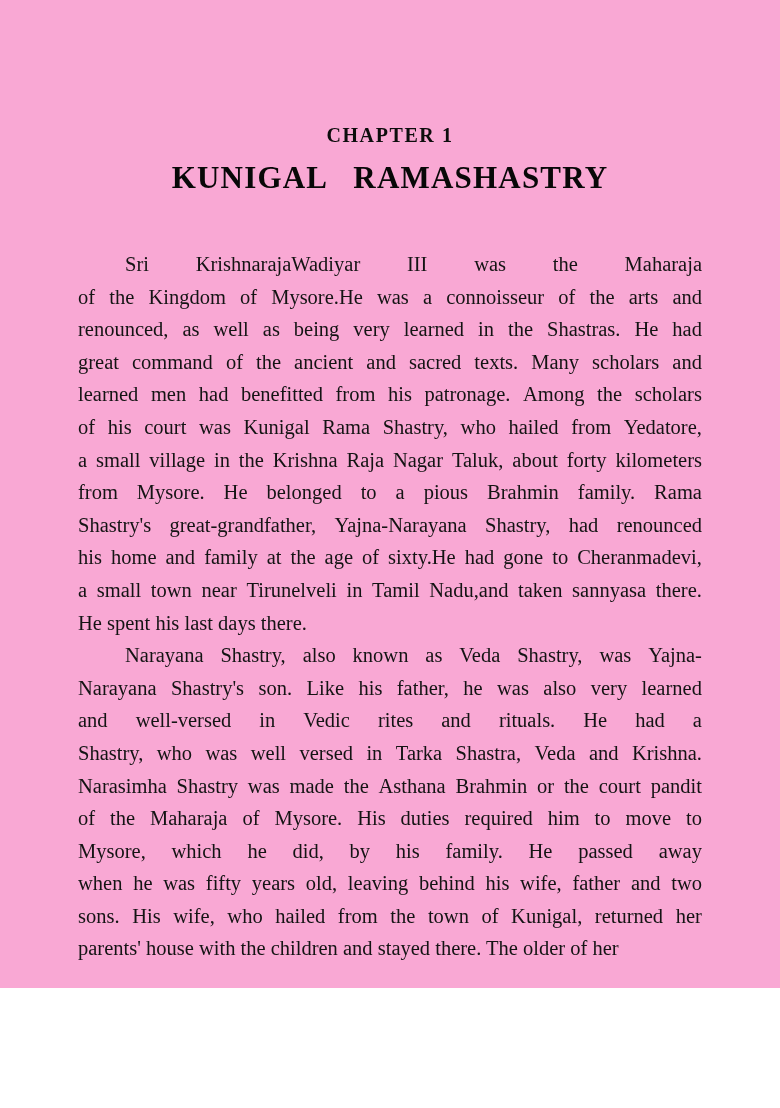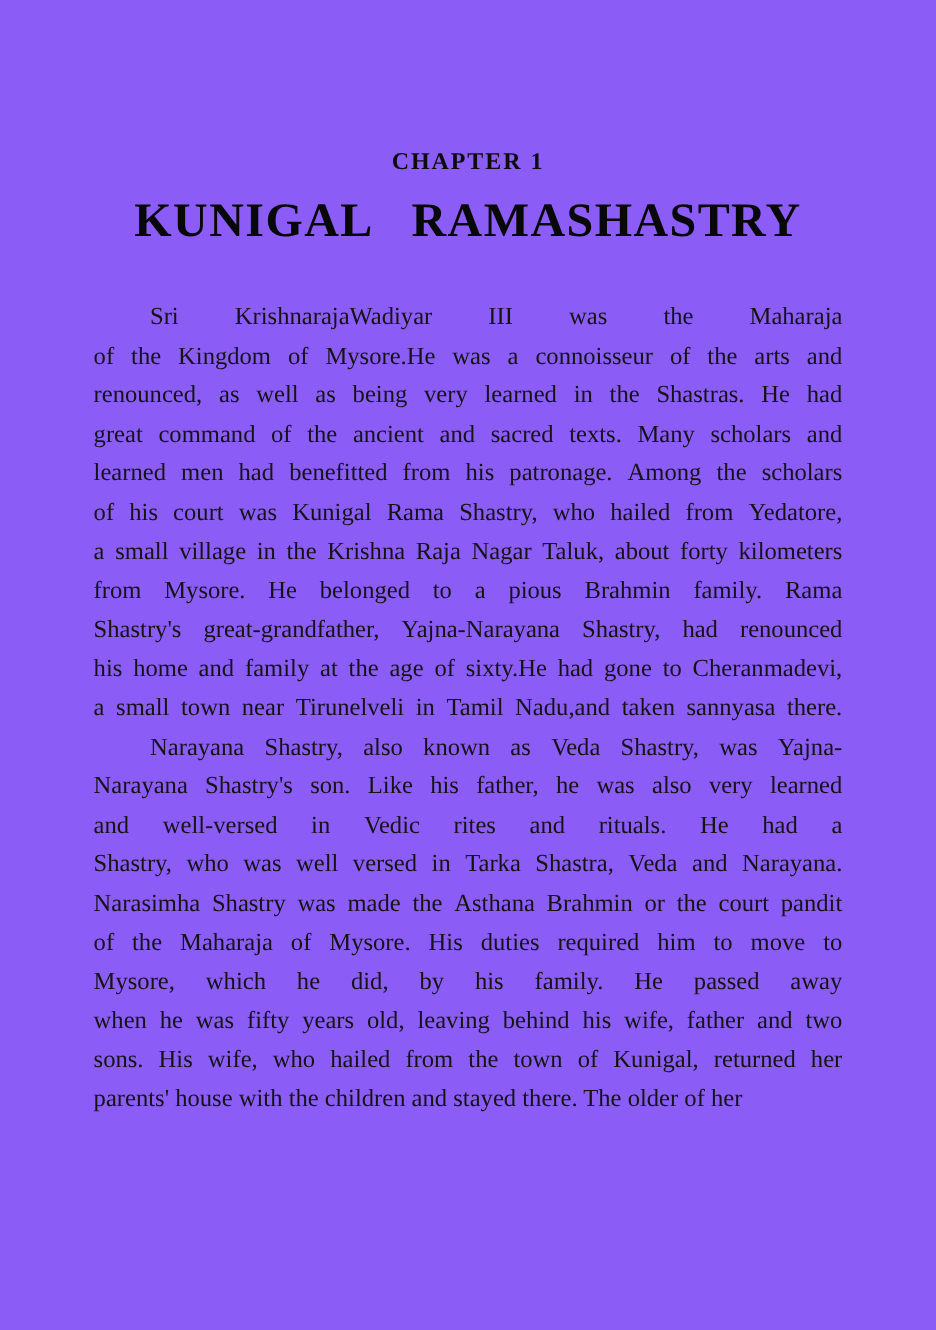--- a/index.html
+++ b/index.html
@@ -4,23 +4,23 @@
 <title>Kunigal Ramashastry — Chapter 1</title>
 <style>
   html, body {
     margin: 0;
     padding: 0;
     background: #ffffff;
   }
   .page {
     position: relative;
     width: 780px;
-    height: 1108px;
+    height: 988px;
     margin: 0 auto;
-    background: #8b5cf6;
+    background: #f9a8d4;
     overflow: hidden;
     font-family: "Liberation Serif", "DejaVu Serif", serif;
     color: #1a1a1a;
     -webkit-font-smoothing: antialiased;
   }
 
   
   .chapter-label {
     position: absolute;
     top: 124px;
@@ -31,21 +31,21 @@
     font-weight: bold;
     letter-spacing: 1.6px;
     color: #0d0d0d;
   }
   .chapter-title {
     position: absolute;
     top: 160px;
     left: 0;
     width: 780px;
     text-align: center;
-    font-size: 40px;
+    font-size: 31px;
     font-weight: bold;
     letter-spacing: 1.2px;
     color: #080808;
     white-space: pre;
   }
 
   
   .body-text {
     position: absolute;
     top: 248px;
@@ -90,24 +90,25 @@
       <div class="tline just"><span class="tok">of</span><span class="tok">the</span><span class="tok">Kingdom</span><span class="tok">of</span><span class="tok">Mysore.He</span><span class="tok">was</span><span class="tok">a</span><span class="tok">connoisseur</span><span class="tok">of</span><span class="tok">the</span><span class="tok">arts</span><span class="tok">and</span></div>
       <div class="tline just"><span class="tok">renounced,</span><span class="tok">as</span><span class="tok">well</span><span class="tok">as</span><span class="tok">being</span><span class="tok">very</span><span class="tok">learned</span><span class="tok">in</span><span class="tok">the</span><span class="tok">Shastras.</span><span class="tok">He</span><span class="tok">had</span></div>
       <div class="tline just"><span class="tok">great</span><span class="tok">command</span><span class="tok">of</span><span class="tok">the</span><span class="tok">ancient</span><span class="tok">and</span><span class="tok">sacred</span><span class="tok">texts.</span><span class="tok">Many</span><span class="tok">scholars</span><span class="tok">and</span></div>
       <div class="tline just"><span class="tok">learned</span><span class="tok">men</span><span class="tok">had</span><span class="tok">benefitted</span><span class="tok">from</span><span class="tok">his</span><span class="tok">patronage.</span><span class="tok">Among</span><span class="tok">the</span><span class="tok">scholars</span></div>
       <div class="tline just"><span class="tok">of</span><span class="tok">his</span><span class="tok">court</span><span class="tok">was</span><span class="tok">Kunigal</span><span class="tok">Rama</span><span class="tok">Shastry,</span><span class="tok">who</span><span class="tok">hailed</span><span class="tok">from</span><span class="tok">Yedatore,</span></div>
       <div class="tline just"><span class="tok">a</span><span class="tok">small</span><span class="tok">village</span><span class="tok">in</span><span class="tok">the</span><span class="tok">Krishna</span><span class="tok">Raja</span><span class="tok">Nagar</span><span class="tok">Taluk,</span><span class="tok">about</span><span class="tok">forty</span><span class="tok">kilometers</span></div>
       <div class="tline just"><span class="tok">from</span><span class="tok">Mysore.</span><span class="tok">He</span><span class="tok">belonged</span><span class="tok">to</span><span class="tok">a</span><span class="tok">pious</span><span class="tok">Brahmin</span><span class="tok">family.</span><span class="tok">Rama</span></div>
       <div class="tline just"><span class="tok">Shastry's</span><span class="tok">great-grandfather,</span><span class="tok">Yajna-Narayana</span><span class="tok">Shastry,</span><span class="tok">had</span><span class="tok">renounced</span></div>
       <div class="tline just"><span class="tok">his</span><span class="tok">home</span><span class="tok">and</span><span class="tok">family</span><span class="tok">at</span><span class="tok">the</span><span class="tok">age</span><span class="tok">of</span><span class="tok">sixty.He</span><span class="tok">had</span><span class="tok">gone</span><span class="tok">to</span><span class="tok">Cheranmadevi,</span></div>
       <div class="tline just"><span class="tok">a</span><span class="tok">small</span><span class="tok">town</span><span class="tok">near</span><span class="tok">Tirunelveli</span><span class="tok">in</span><span class="tok">Tamil</span><span class="tok">Nadu,and</span><span class="tok">taken</span><span class="tok">sannyasa</span><span class="tok">there.</span></div>
+      <div class="tline last">He spent his last days there.</div>
       <div class="tline indent just"><span class="tok">Narayana</span><span class="tok">Shastry,</span><span class="tok">also</span><span class="tok">known</span><span class="tok">as</span><span class="tok">Veda</span><span class="tok">Shastry,</span><span class="tok">was</span><span class="tok">Yajna-</span></div>
       <div class="tline just"><span class="tok">Narayana</span><span class="tok">Shastry's</span><span class="tok">son.</span><span class="tok">Like</span><span class="tok">his</span><span class="tok">father,</span><span class="tok">he</span><span class="tok">was</span><span class="tok">also</span><span class="tok">very</span><span class="tok">learned</span></div>
       <div class="tline just"><span class="tok">and</span><span class="tok">well-versed</span><span class="tok">in</span><span class="tok">Vedic</span><span class="tok">rites</span><span class="tok">and</span><span class="tok">rituals.</span><span class="tok">He</span><span class="tok">had</span><span class="tok">a</span></div>
-      <div class="tline just"><span class="tok">Shastry,</span><span class="tok">who</span><span class="tok">was</span><span class="tok">well</span><span class="tok">versed</span><span class="tok">in</span><span class="tok">Tarka</span><span class="tok">Shastra,</span><span class="tok">Veda</span><span class="tok">and</span><span class="tok">Narayana.</span></div>
+      <div class="tline just"><span class="tok">Shastry,</span><span class="tok">who</span><span class="tok">was</span><span class="tok">well</span><span class="tok">versed</span><span class="tok">in</span><span class="tok">Tarka</span><span class="tok">Shastra,</span><span class="tok">Veda</span><span class="tok">and</span><span class="tok">Krishna.</span></div>
       <div class="tline just"><span class="tok">Narasimha</span><span class="tok">Shastry</span><span class="tok">was</span><span class="tok">made</span><span class="tok">the</span><span class="tok">Asthana</span><span class="tok">Brahmin</span><span class="tok">or</span><span class="tok">the</span><span class="tok">court</span><span class="tok">pandit</span></div>
       <div class="tline just"><span class="tok">of</span><span class="tok">the</span><span class="tok">Maharaja</span><span class="tok">of</span><span class="tok">Mysore.</span><span class="tok">His</span><span class="tok">duties</span><span class="tok">required</span><span class="tok">him</span><span class="tok">to</span><span class="tok">move</span><span class="tok">to</span></div>
       <div class="tline just"><span class="tok">Mysore,</span><span class="tok">which</span><span class="tok">he</span><span class="tok">did,</span><span class="tok">by</span><span class="tok">his</span><span class="tok">family.</span><span class="tok">He</span><span class="tok">passed</span><span class="tok">away</span></div>
       <div class="tline just"><span class="tok">when</span><span class="tok">he</span><span class="tok">was</span><span class="tok">fifty</span><span class="tok">years</span><span class="tok">old,</span><span class="tok">leaving</span><span class="tok">behind</span><span class="tok">his</span><span class="tok">wife,</span><span class="tok">father</span><span class="tok">and</span><span class="tok">two</span></div>
       <div class="tline just"><span class="tok">sons.</span><span class="tok">His</span><span class="tok">wife,</span><span class="tok">who</span><span class="tok">hailed</span><span class="tok">from</span><span class="tok">the</span><span class="tok">town</span><span class="tok">of</span><span class="tok">Kunigal,</span><span class="tok">returned</span><span class="tok">her</span></div>
       <div class="tline last">parents' house with the children and stayed there. The older of her</div>
     </div>
 
 </div>
 

